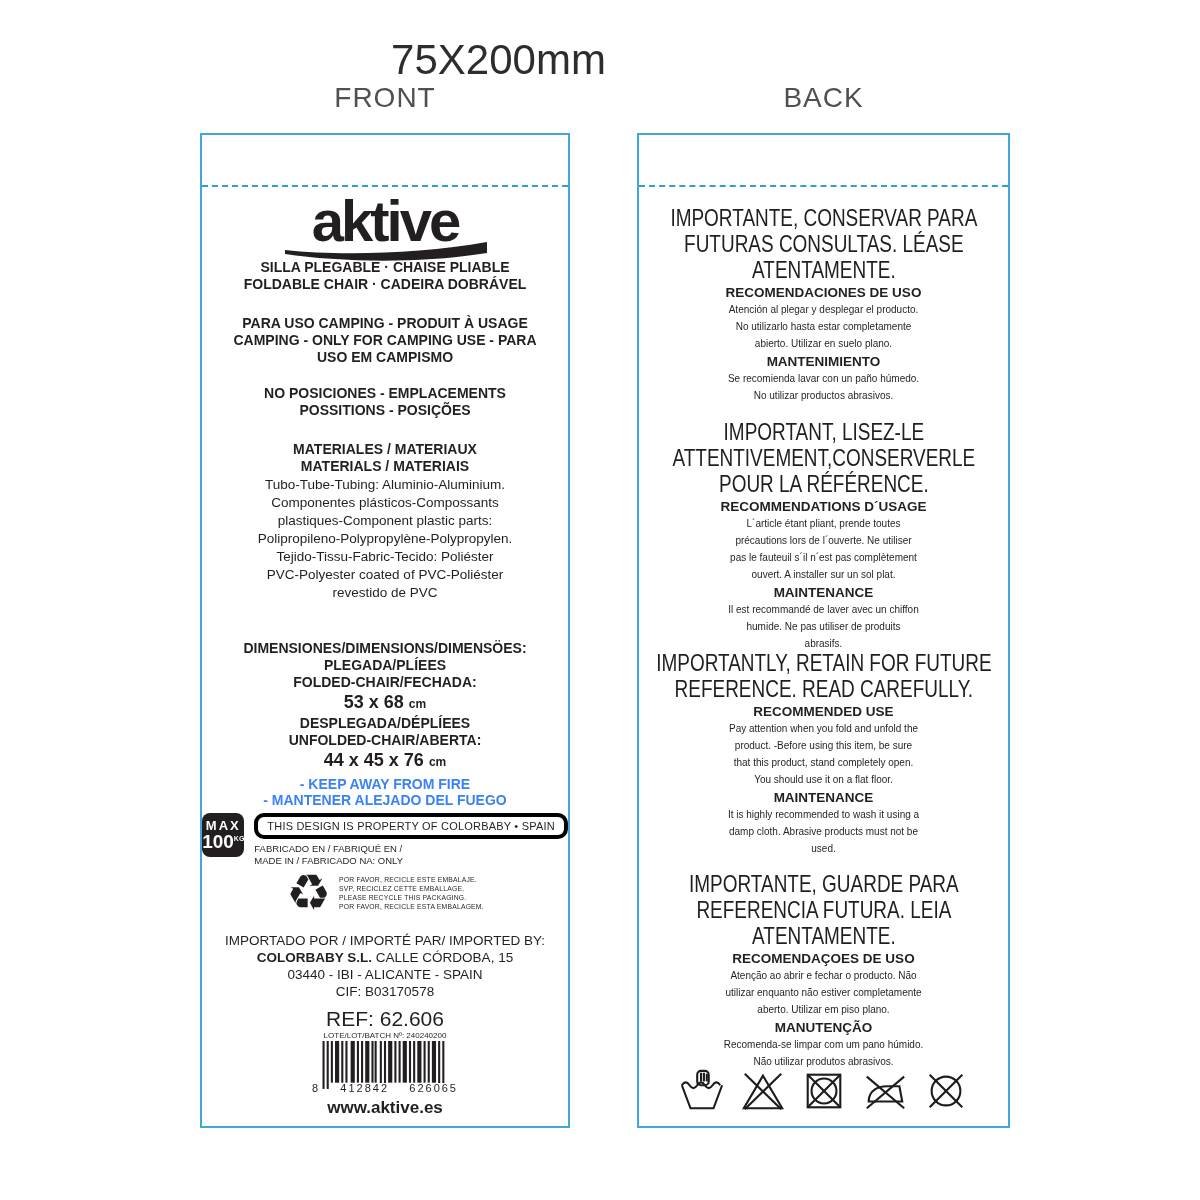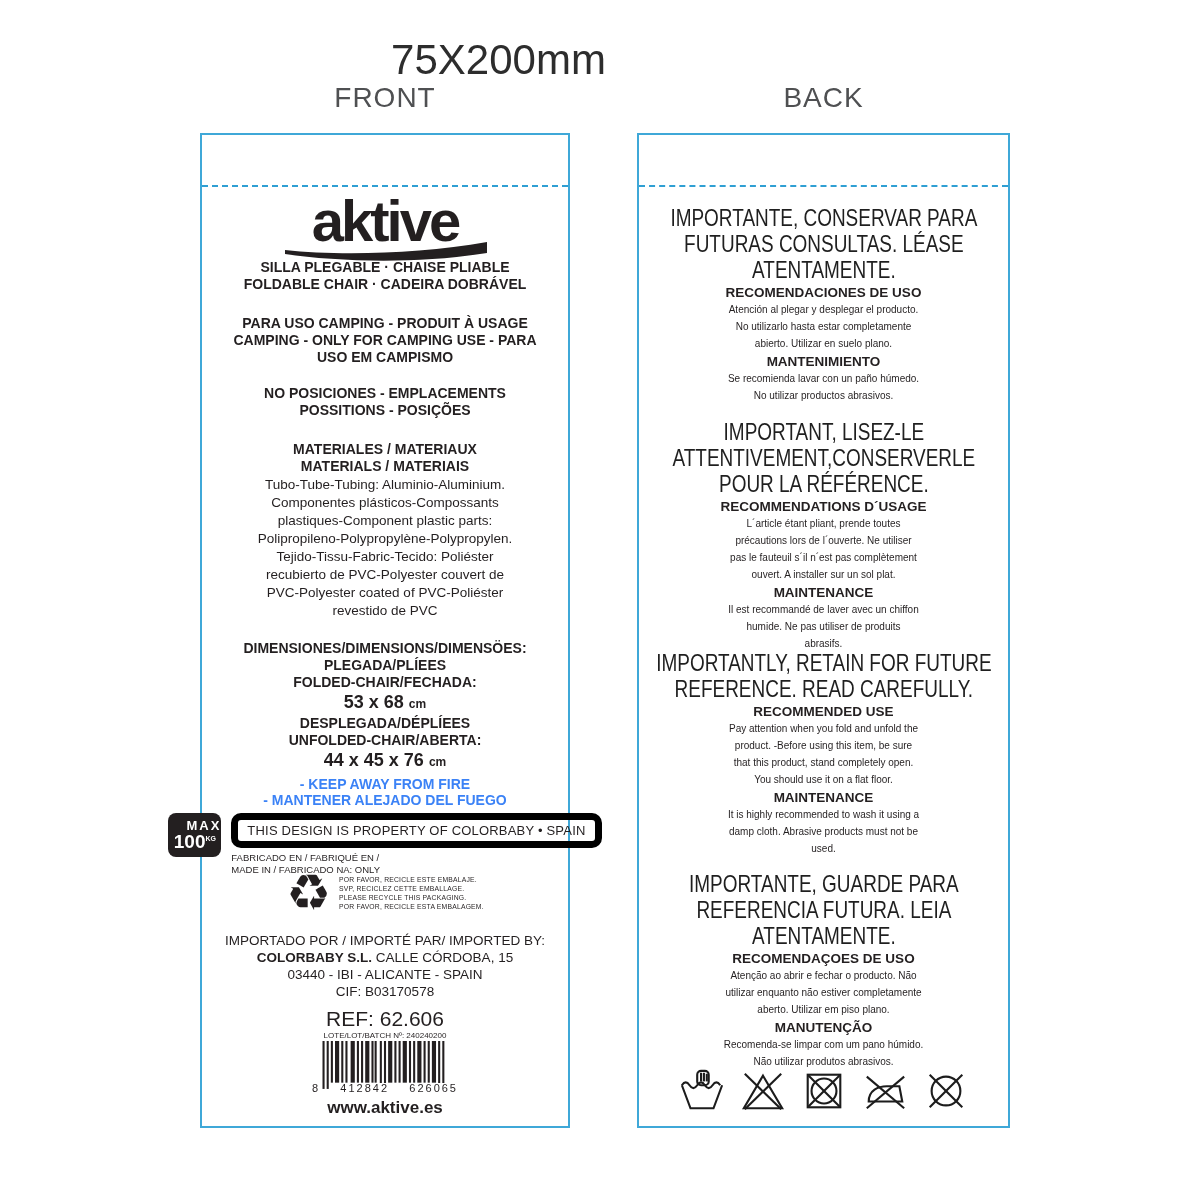--- a/index.html
+++ b/index.html
@@ -18,24 +18,24 @@
   .logo-text{font-size:58px;font-weight:bold;letter-spacing:-3px;line-height:48px;color:#231f20;}
   .swoosh{display:block;margin:-4px auto 0 auto;}
   .sub{font-size:14px;font-weight:bold;line-height:17px;}
   .body-txt{font-size:13.5px;line-height:18px;}
   .dim-head{font-size:14px;font-weight:bold;line-height:17px;}
   .dim-value{font-size:18px;font-weight:bold;line-height:22px;}
   .dim-value .unit{font-size:12px;}
   .warn{font-size:14px;font-weight:bold;line-height:16px;}
   .badge-row{display:flex;align-items:flex-start;justify-content:center;gap:10px;text-align:left;}
   .max-badge{background:#231f20;color:#fff;border-radius:8px;width:56px;height:44px;display:flex;flex-direction:column;align-items:center;justify-content:center;line-height:1;}
-  .max-badge .t{font-size:13px;font-weight:bold;letter-spacing:2px;padding-left:18px;}
+  .max-badge .t{font-size:13px;font-weight:bold;letter-spacing:2px;}
   .max-badge .n{font-size:19px;font-weight:bold;letter-spacing:0;}
   .max-badge .kg{font-size:7px;font-weight:bold;vertical-align:super;}
-  .pill{border:7px solid #000000;border-radius:10px;font-size:13px;letter-spacing:.2px;padding:3px 9px;display:inline-block;white-space:nowrap;}
+  .pill{border:4px solid #000000;border-radius:10px;font-size:11px;letter-spacing:.2px;padding:3px 9px;display:inline-block;white-space:nowrap;}
   .made-in{font-size:9.5px;line-height:12px;margin-top:4px;text-align:left;}
   .recycle-row{display:flex;align-items:center;justify-content:center;gap:8px;text-align:left;}
   .recycle-glyph{font-size:50px;line-height:50px;color:#231f20;}
   .recycle-txt{font-size:6.8px;line-height:9px;letter-spacing:.2px;}
   .imp-line{font-size:13.5px;line-height:17px;}
   .ref{font-size:21px;line-height:22px;}
   .batch{font-size:8px;line-height:10px;}
   .barcode-wrap{display:flex;flex-direction:column;align-items:center;}
   .barcode-digits{display:flex;width:150px;justify-content:space-between;font-size:11px;line-height:11px;margin-top:-8px;background:transparent;}
   .barcode-digits span{background:#fff;padding:0 2px;letter-spacing:2px;}
@@ -81,21 +81,20 @@
   <div class="blk sub" style="top:306px;">
       <div>MATERIALES / MATERIAUX</div>
       <div>MATERIALS / MATERIAIS</div>
     </div>
   <div class="blk body-txt" style="top:341px;text-align:center;">
       <div>Tubo-Tube-Tubing: Aluminio-Aluminium.</div>
       <div>Componentes plásticos-Compossants</div>
       <div>plastiques-Component plastic parts:</div>
       <div>Polipropileno-Polypropylène-Polypropylen.</div>
       <div>Tejido-Tissu-Fabric-Tecido: Poliéster</div>
-      <div>recubierto de PVC-Polyester couvert de</div>
       <div>PVC-Polyester coated of PVC-Poliéster</div>
       <div>revestido de PVC</div>
     </div>
 
   <div class="blk" style="top:505px;">
     <div class="dim-head">DIMENSIONES/DIMENSIONS/DIMENSÖES:</div>
     <div class="dim-head">PLEGADA/PLÍEES</div>
     <div class="dim-head">FOLDED-CHAIR/FECHADA:</div>
     <div class="dim-value"><span>53 x 68</span> <span class="unit">cm</span></div>
     <div class="dim-head">DESPLEGADA/DÉPLÍEES</div>

